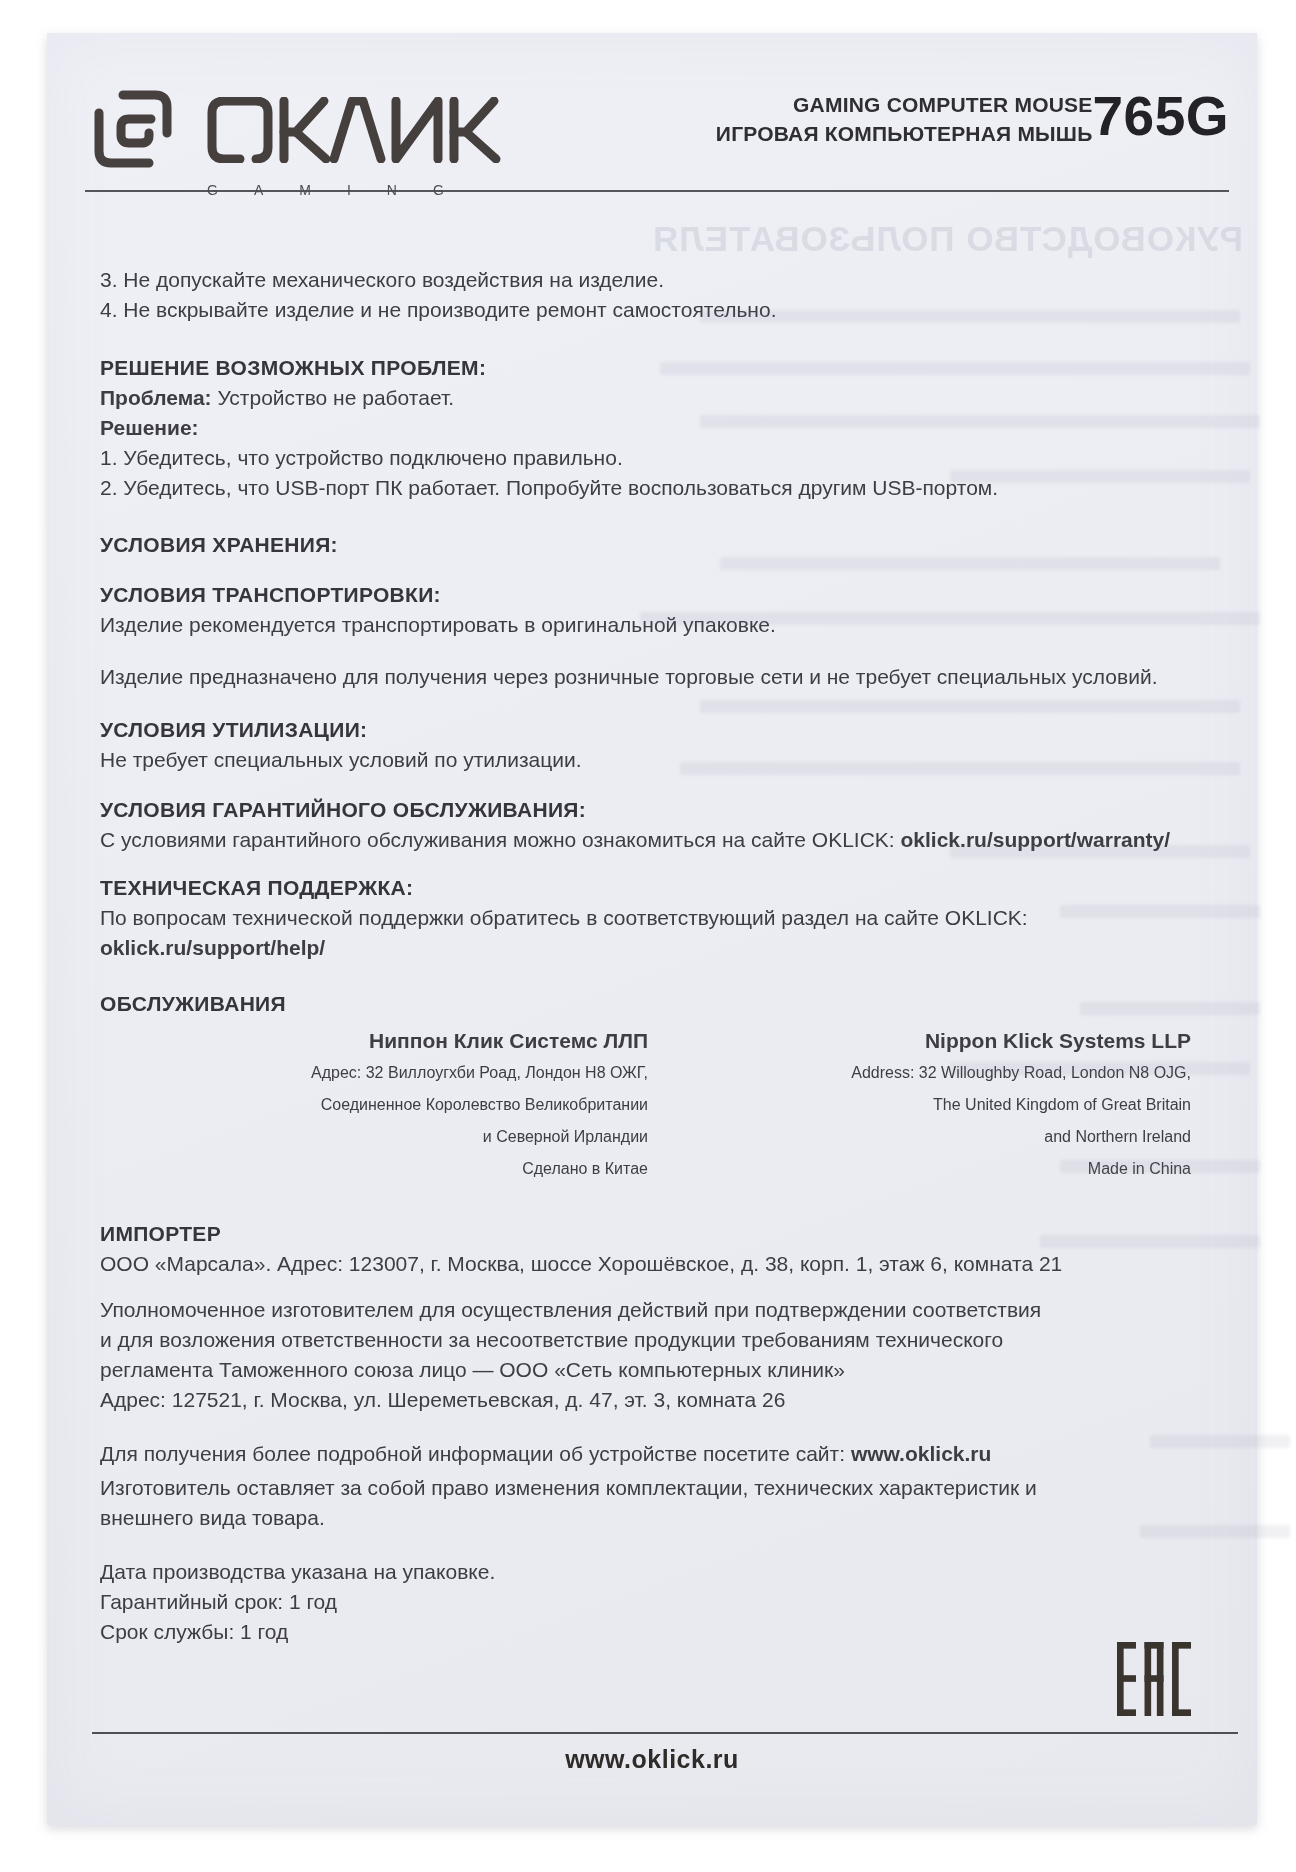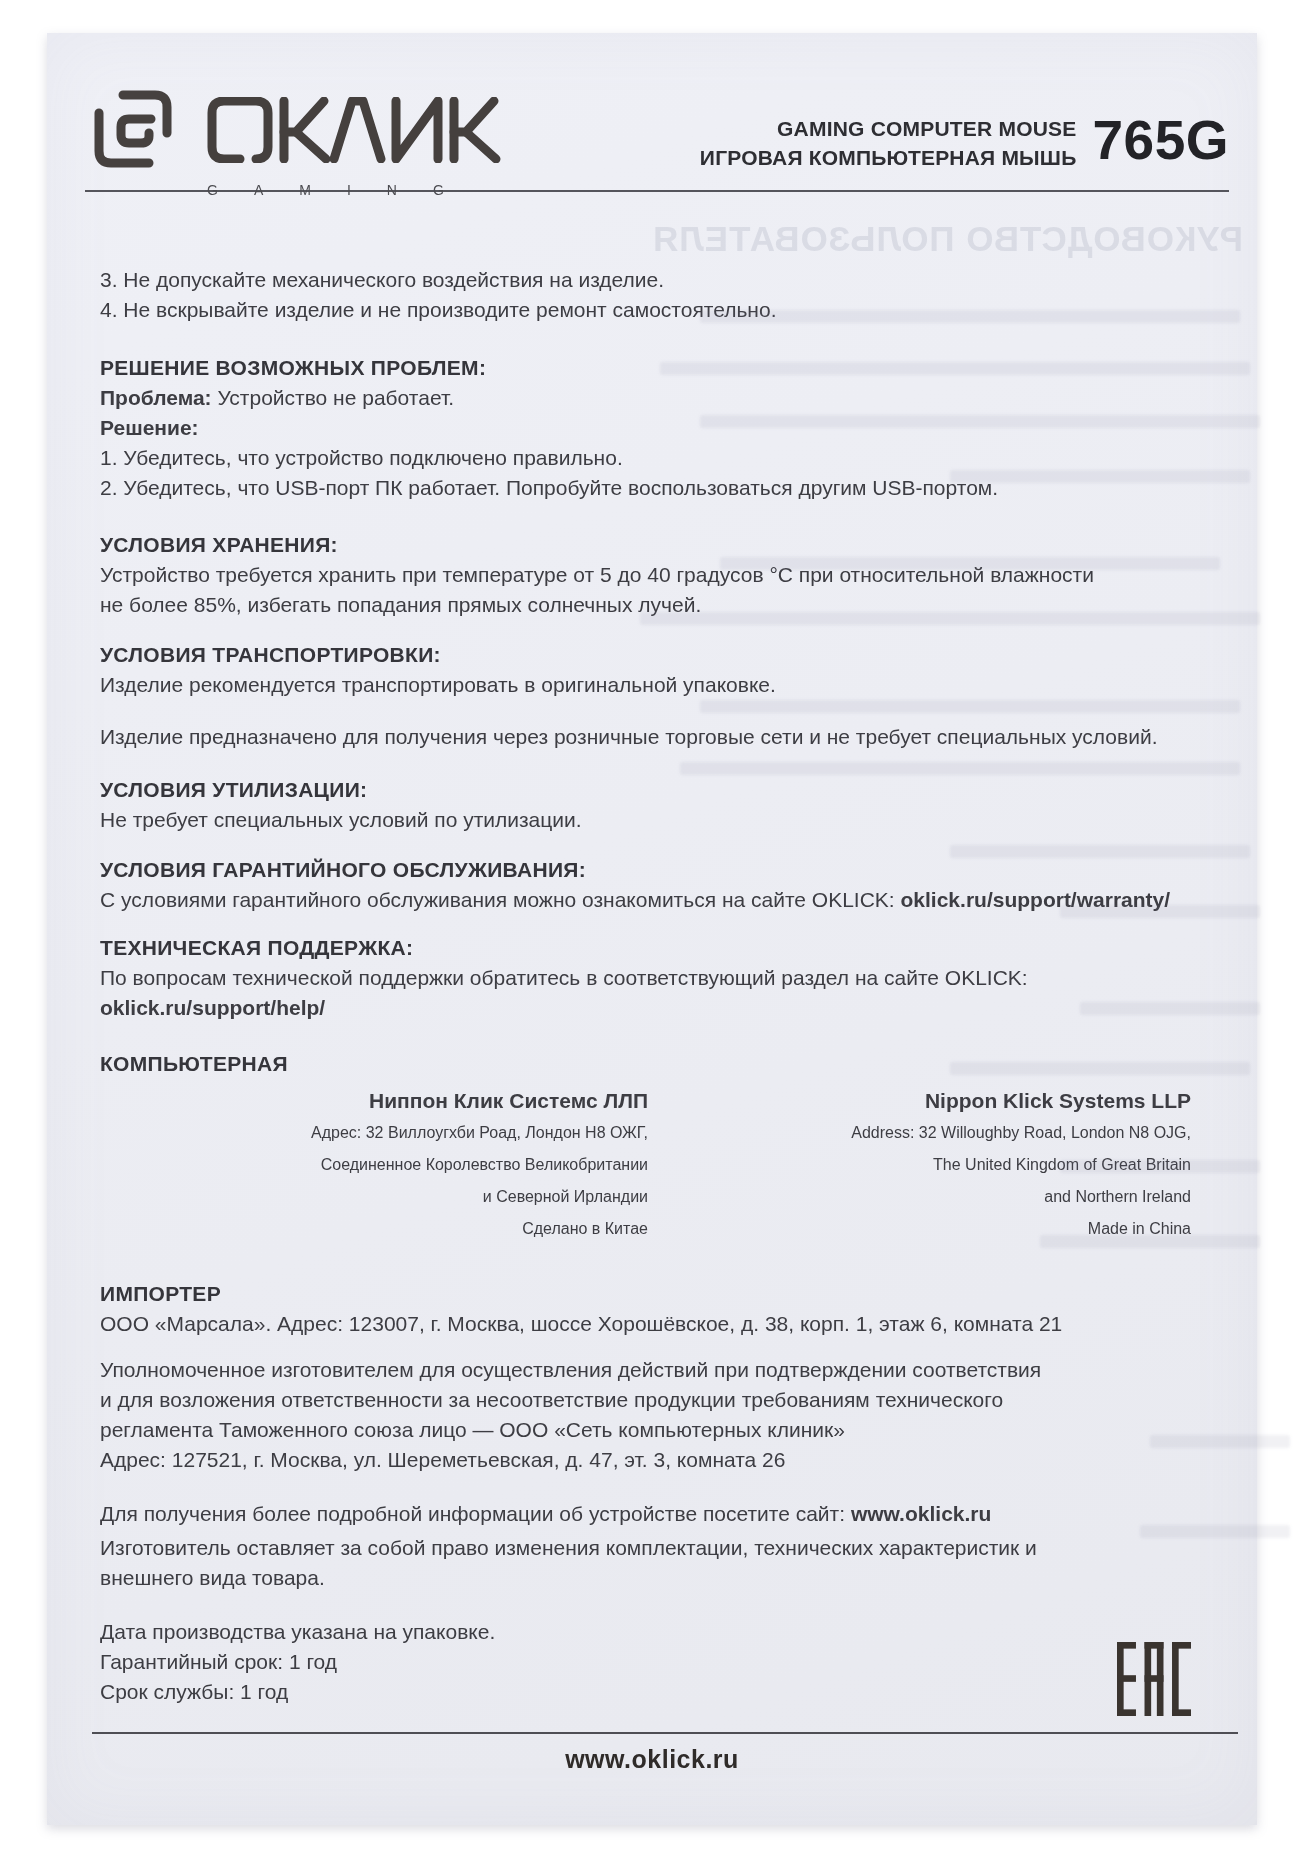--- a/index.html
+++ b/index.html
@@ -17,21 +17,21 @@
   .hd{
     position:relative;height:157px;margin:0 -38px 0 -15px;
     border-bottom:2px solid #55555c;
   }
   .logo-mark{position:absolute;left:8px;top:56px;}
   .logo-word{position:absolute;left:115px;top:64px;}
   .logo-sub{
     position:absolute;left:122px;top:149px;font-size:14px;font-weight:500;
     letter-spacing:36px;color:#4b4b50;white-space:nowrap;
   }
-  .hd-right{position:absolute;right:0;top:76px;display:flex;align-items:flex-start;gap:16px;}
+  .hd-right{position:absolute;right:0;top:52px;display:flex;align-items:flex-start;}
   .hd-labels{margin-top:5px;text-align:right;font-size:21px;line-height:29px;font-weight:700;color:#2e2e33;letter-spacing:.2px;}
   .model{font-size:55px;line-height:62px;font-weight:700;color:#232327;letter-spacing:.5px;}
   
   .txt{font-size:21px;line-height:30px;margin:0;white-space:pre-line;}
   .sec-title{font-size:21px;line-height:30px;font-weight:700;letter-spacing:.3px;color:#35353b;margin:0;}
   .b{font-weight:700;}
   .intro{margin-top:73px;}
   .cols{display:flex;text-align:right;}
   .col-left{flex:0 0 548px;}
   .col-right{flex:1;}
@@ -116,22 +116,20 @@
   <section style="margin-top:28px">
     <h2 class="sec-title">РЕШЕНИЕ ВОЗМОЖНЫХ ПРОБЛЕМ:</h2>
     <p class="txt"><span class="b">Проблема:</span><span> Устройство не работает.</span></p>
     <p class="txt b">Решение:</p>
     <p class="txt">1. Убедитесь, что устройство подключено правильно.
 2. Убедитесь, что USB-порт ПК работает. Попробуйте воспользоваться другим USB-портом.</p>
   </section>
 
   <section style="margin-top:27px">
     <h2 class="sec-title">УСЛОВИЯ ХРАНЕНИЯ:</h2>
-    <p class="txt">Устройство требуется хранить при температуре от 5 до 40 градусов °С при относительной влажности
-не более 85%, избегать попадания прямых солнечных лучей.</p>
   </section>
 
   <section style="margin-top:20px">
     <h2 class="sec-title">УСЛОВИЯ ТРАНСПОРТИРОВКИ:</h2>
     <p class="txt">Изделие рекомендуется транспортировать в оригинальной упаковке.</p>
   </section>
 
   <section style="margin-top:22px">
     <p class="txt">Изделие предназначено для получения через розничные торговые сети и не требует специальных условий.</p>
   </section>
@@ -146,21 +144,21 @@
     <p class="txt"><span>С условиями гарантийного обслуживания можно ознакомиться на сайте OKLICK: </span><span class="b">oklick.ru/support/warranty/</span></p>
   </section>
 
   <section style="margin-top:18px">
     <h2 class="sec-title">ТЕХНИЧЕСКАЯ ПОДДЕРЖКА:</h2>
     <p class="txt">По вопросам технической поддержки обратитесь в соответствующий раздел на сайте OKLICK:</p>
     <p class="txt b">oklick.ru/support/help/</p>
   </section>
 
   <section style="margin-top:26px">
-    <h2 class="sec-title" style="margin-bottom:6px">КОМПЬЮТЕРНАЯ</h2>
+    <h2 class="sec-title" style="margin-bottom:6px">ОБСЛУЖИВАНИЯ</h2>
     <div class="cols">
       <div class="col-left">
         <p class="mf-name">Ниппон Клик Системс ЛЛП</p>
         <p class="mf-line">Адрес: 32 Виллоугхби Роад, Лондон Н8 ОЖГ,
 Соединенное Королевство Великобритании
 и Северной Ирландии
 Сделано в Китае</p>
       </div>
       <div class="col-right">
         <p class="mf-name">Nippon Klick Systems LLP</p>

